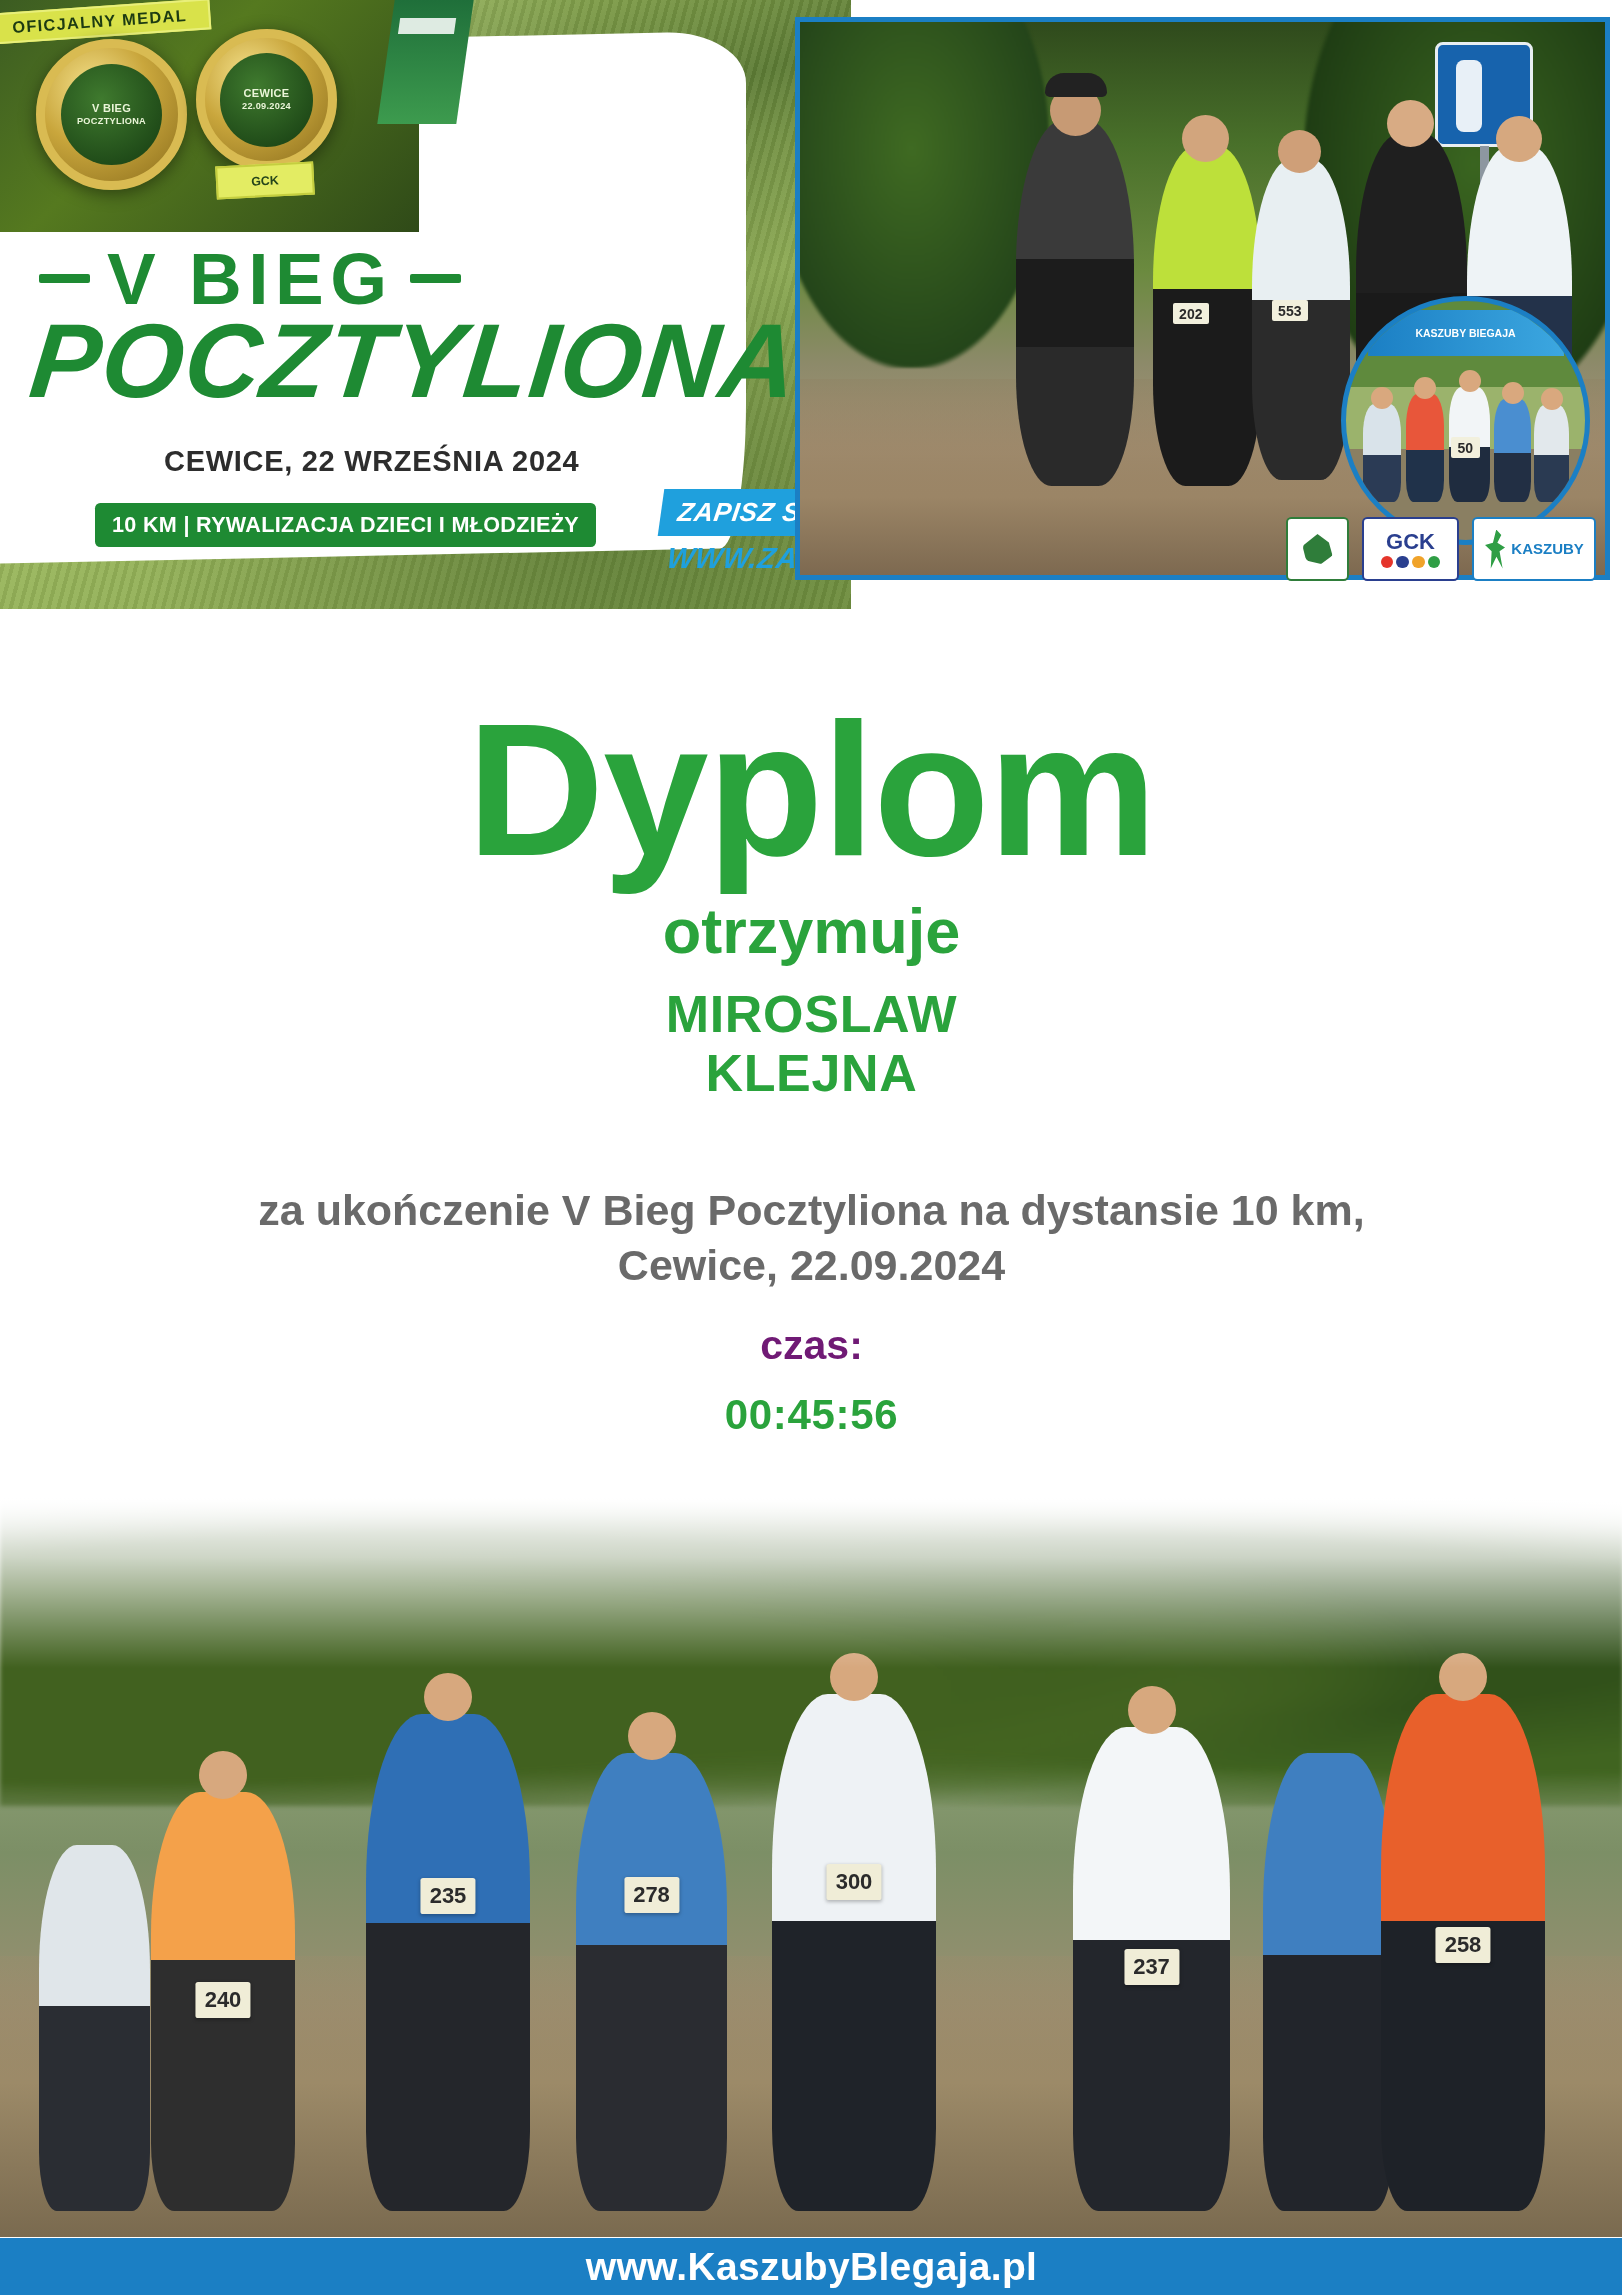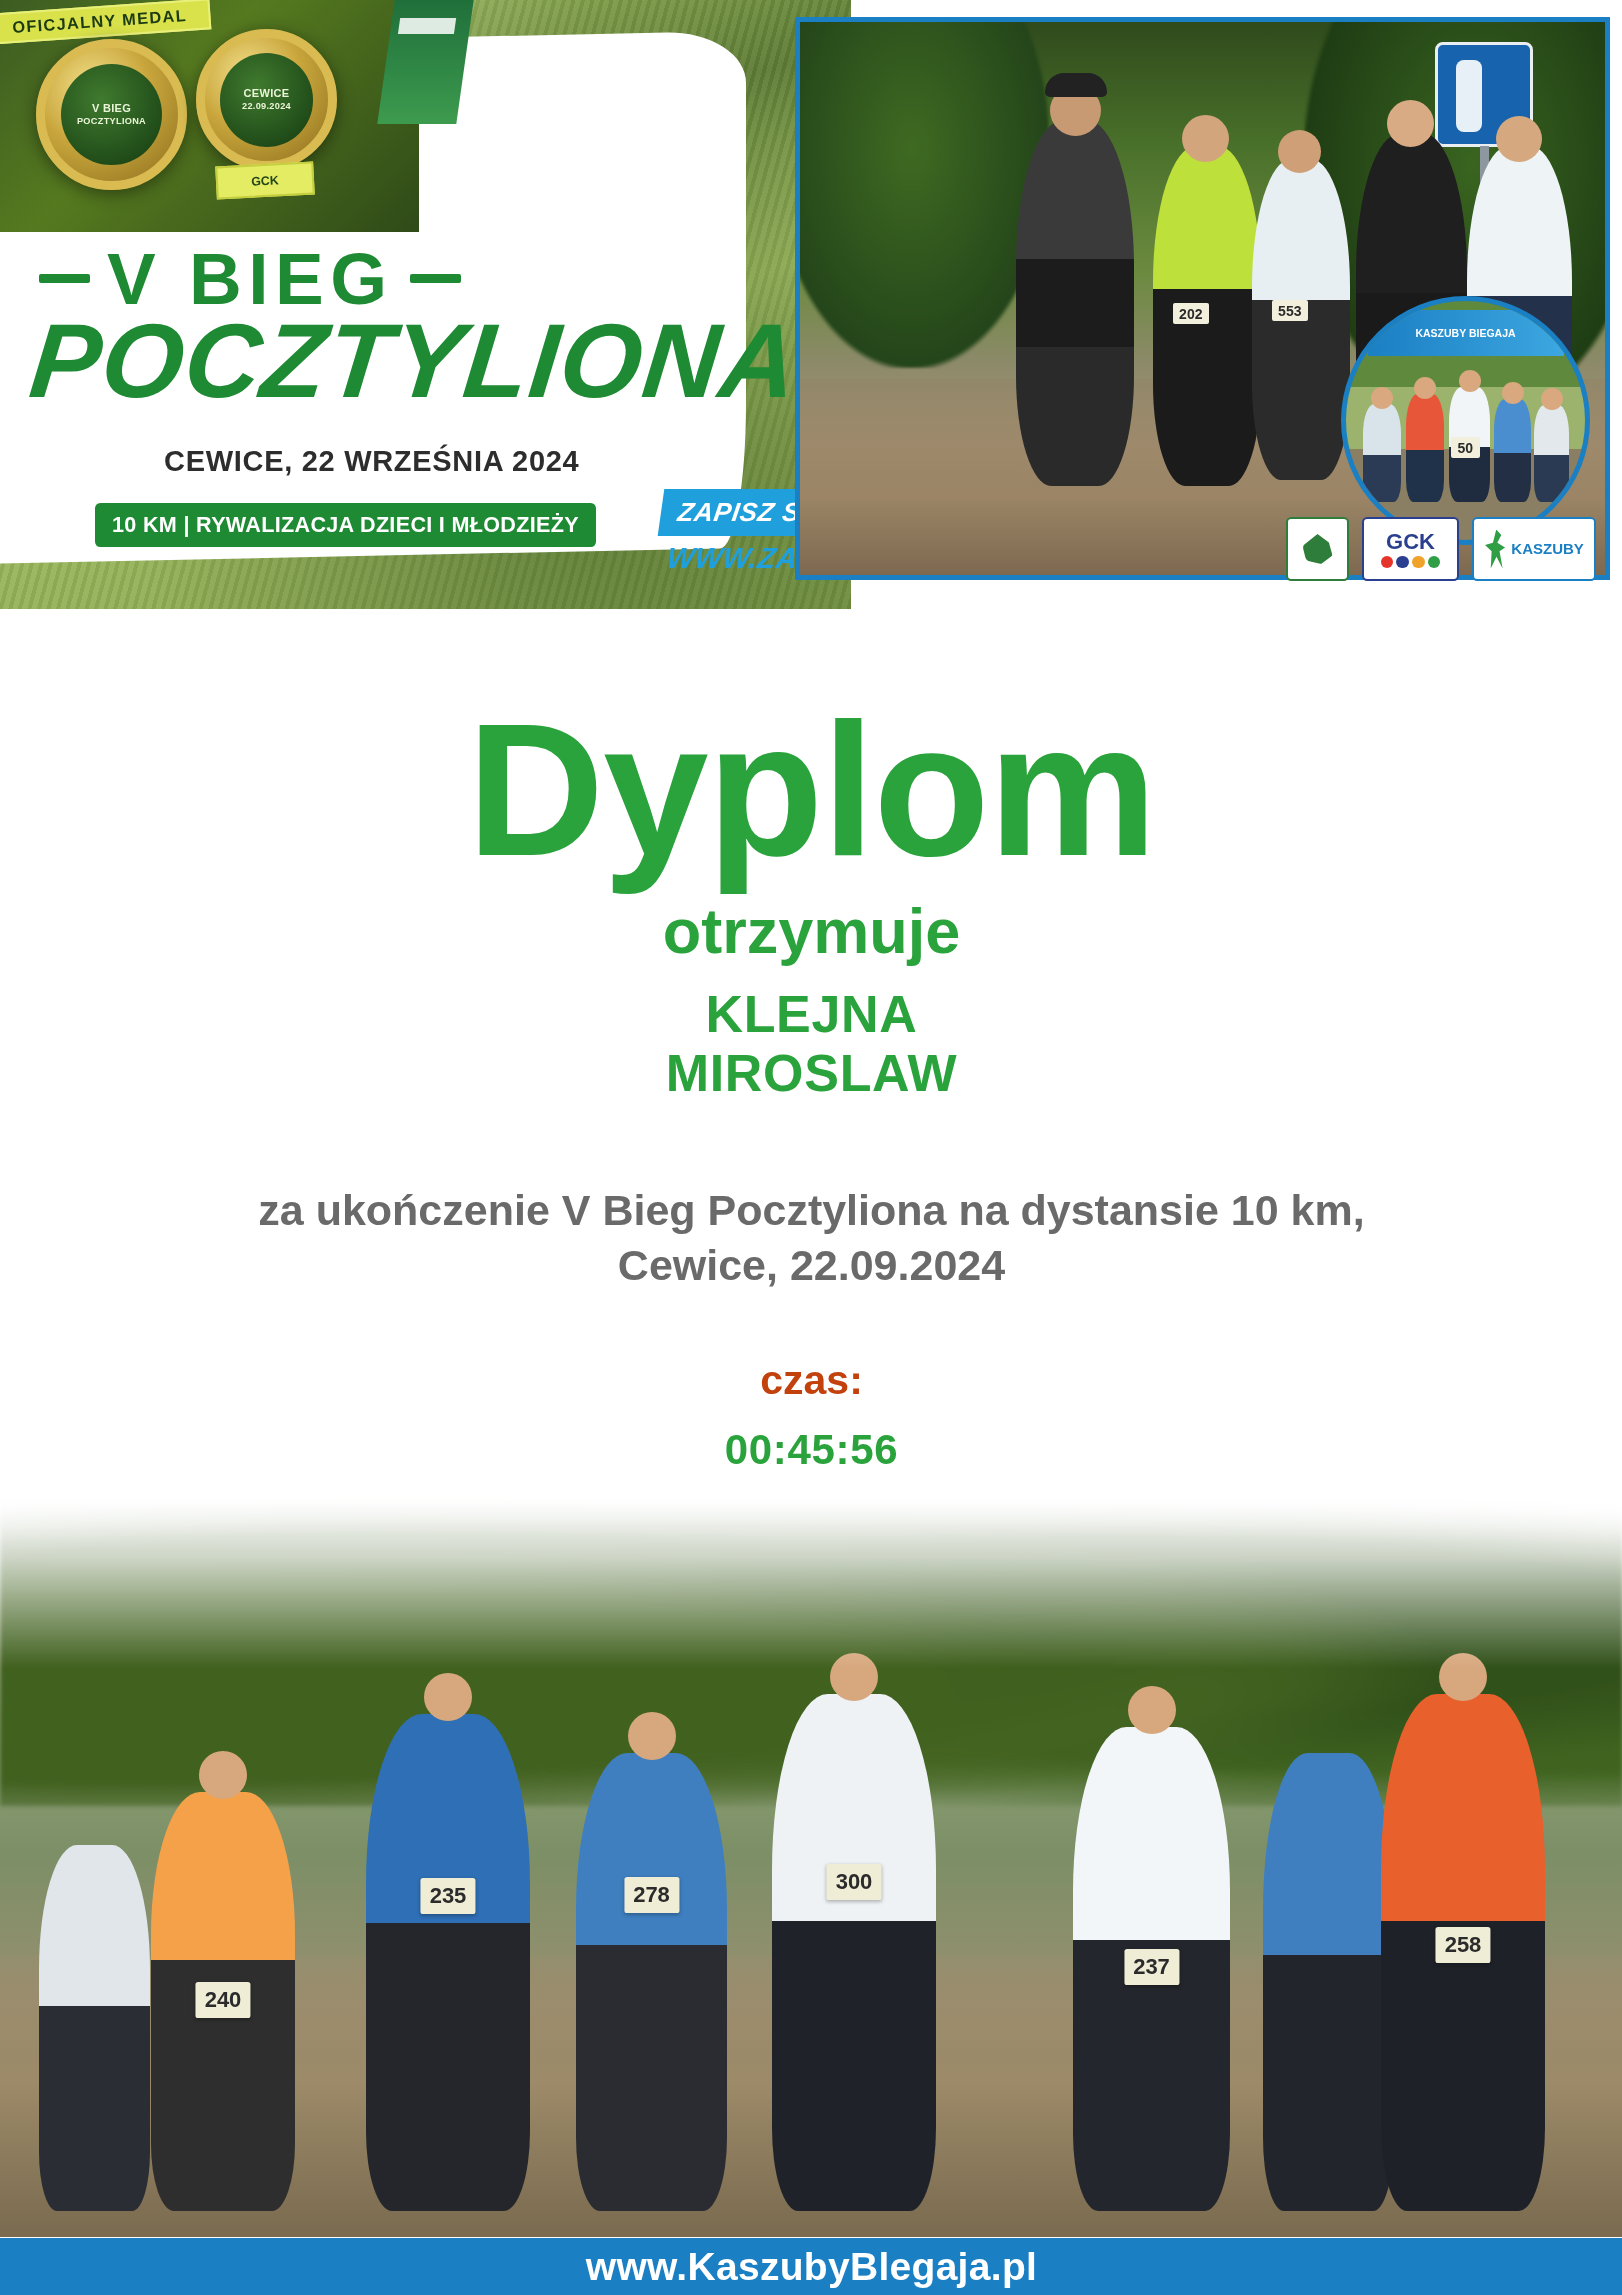--- a/index.html
+++ b/index.html
@@ -379,24 +379,24 @@
     letter-spacing: 0.7px;
   }
   .reason {
     margin-top: 79px;
     font-size: 43px;
     font-weight: 700;
     color: #6a6a6a;
     line-height: 1.3;
   }
   .czas-label {
-    margin-top: 63px;
+    margin-top: 28px;
     font-size: 41px;
     font-weight: 700;
-    color: #c2410c;
+    color: #701a75;
   }
   .czas-value {
     margin-top: 22px;
     font-size: 42px;
     font-weight: 700;
     color: #2aa33c;
     letter-spacing: 0.7px;
   }
 
   
@@ -554,22 +554,22 @@
         <span class="runner-glyph"></span>
         <span>KASZUBY</span>
       </div>
     </div>
   </div>
 
   <div class="content">
     <div class="dyplom">Dyplom</div>
     <div class="otrzymuje">otrzymuje</div>
     <div class="awardee">
+      <div>MIROSLAW</div>
       <div>KLEJNA</div>
-      <div>MIROSLAW</div>
     </div>
     <div class="reason">
       <div>za ukończenie V Bieg Pocztyliona na dystansie 10 km,</div>
       <div>Cewice, 22.09.2024</div>
     </div>
     <div class="czas-label">czas:</div>
     <div class="czas-value">00:45:56</div>
   </div>
 
   <div class="bottom-photo">

